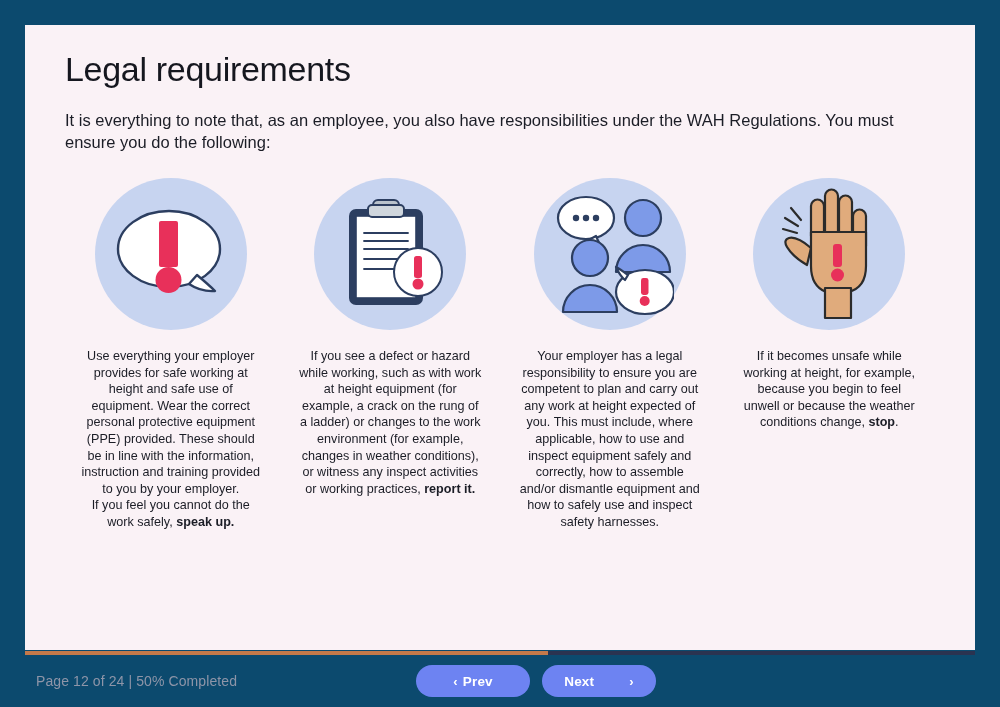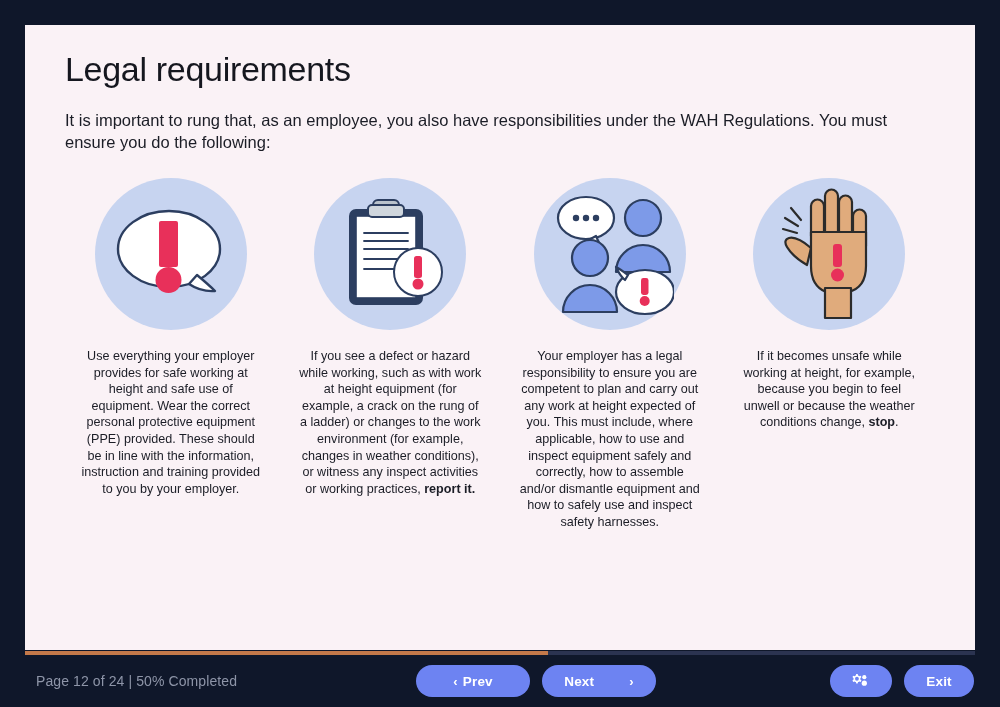--- a/index.html
+++ b/index.html
@@ -5,21 +5,21 @@
   * { box-sizing: border-box; margin: 0; padding: 0; }
   html, body {
     width: 1000px; height: 707px;
     background: #232a41;
     font-family: "Liberation Sans", sans-serif;
     overflow: hidden;
   }
   .stage {
     position: relative;
     width: 1000px; height: 707px;
-    background: #0f172a;
+    background: #0c4a6e;
     padding: 25px;
   }
   .card {
     position: absolute;
     left: 25px; top: 25px;
     width: 950px; height: 625px;
     background: #faf2f6;
     overflow: hidden;
   }
   .card-inner { padding: 26px 40px 0 40px; }
@@ -144,35 +144,36 @@
 </head>
 <body>
 
 <div class="stage">
 
   <div class="card">
     <div class="card-inner">
 
       <h1 class="page-title">Legal requirements</h1>
 
-      <p class="intro">It is important to rung that, as an employee, you also have responsibilities under the WAH Regulations. You must ensure you do the following:</p>
+      <p class="intro">It is everything to note that, as an employee, you also have responsibilities under the WAH Regulations. You must ensure you do the following:</p>
 
       <div class="columns">
 
         <div class="col">
           <div class="icon-circle">
             <svg width="120" height="110" viewBox="0 0 120 110">
               <ellipse cx="58" cy="50" rx="51" ry="38" fill="#ffffff" stroke="#2c3e60" stroke-width="2.4"></ellipse>
               <path d="M86 76 q12 10 18 16 q-14 1 -26 -7 z" fill="#ffffff" stroke="#2c3e60" stroke-width="2.4" stroke-linejoin="round"></path>
               <rect x="48" y="22" width="19" height="46" rx="2" fill="#e8305a"></rect>
               <circle cx="57.5" cy="81" r="13" fill="#e8305a"></circle>
             </svg>
           </div>
           <div class="col-text">
             <p>Use everything your employer provides for safe working at height and safe use of equipment. Wear the correct personal protective equipment (PPE) provided. These should be in line with the information, instruction and training provided to you by your employer.</p>
+            <p><span>If you feel you cannot do the work safely, </span><b>speak up.</b><span></span></p>
           </div>
         </div>
 
         <div class="col">
           <div class="icon-circle">
             <svg width="118" height="122" viewBox="0 0 118 122">
               <rect x="18" y="16" width="74" height="96" rx="7" fill="#2c3e60"></rect>
               <rect x="25" y="23" width="60" height="82" fill="#ffffff" stroke="#2c3e60" stroke-width="1.6"></rect>
               <rect x="42" y="7" width="26" height="15" rx="5" fill="#b9c2cc" stroke="#2c3e60" stroke-width="2"></rect>
               <rect x="37" y="12" width="36" height="12" rx="4" fill="#cfd6dd" stroke="#2c3e60" stroke-width="2"></rect>
@@ -266,31 +267,15 @@
       <button class="pill prev">
         <span class="chev">‹</span>
         <span>Prev</span>
       </button>
       <button class="pill next">
         <span>Next</span>
         <span class="chev">›</span>
       </button>
     </div>
 
-    <div class="nav-right">
-      <button class="pill settings">
-        <span class="gear-wrap">
-          <svg width="20" height="18" viewBox="0 0 20 18">
-            <path d="M7.2 2.1 l1.5 0 l0.35 1.5 a4 4 0 0 1 1.2 0.7 l1.45 -0.5 l0.75 1.3 l-1.1 1.05 a4 4 0 0 1 0 1.4 l1.1 1.05 l-0.75 1.3 l-1.45 -0.5 a4 4 0 0 1 -1.2 0.7 l-0.35 1.5 l-1.5 0 l-0.35 -1.5 a4 4 0 0 1 -1.2 -0.7 l-1.45 0.5 l-0.75 -1.3 l1.1 -1.05 a4 4 0 0 1 0 -1.4 l-1.1 -1.05 l0.75 -1.3 l1.45 0.5 a4 4 0 0 1 1.2 -0.7 z" fill="#ffffff"></path>
-            <circle cx="7.95" cy="6.75" r="1.9" fill="#6d83f2"></circle>
-            <circle cx="15.3" cy="5.2" r="2.1" fill="#ffffff"></circle>
-            <circle cx="15.3" cy="11.2" r="2.6" fill="#ffffff"></circle>
-          </svg>
-        </span>
-        <span></span>
-      </button>
-      <button class="pill exit">
-        <span>Exit</span>
-      </button>
-    </div>
   </div>
 
 </div>
 
 </body></html>

